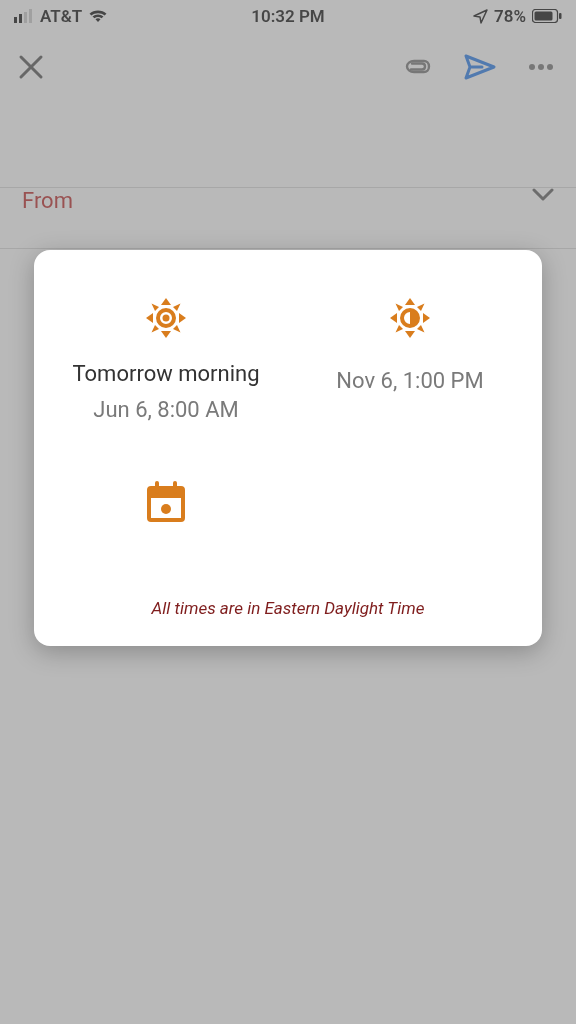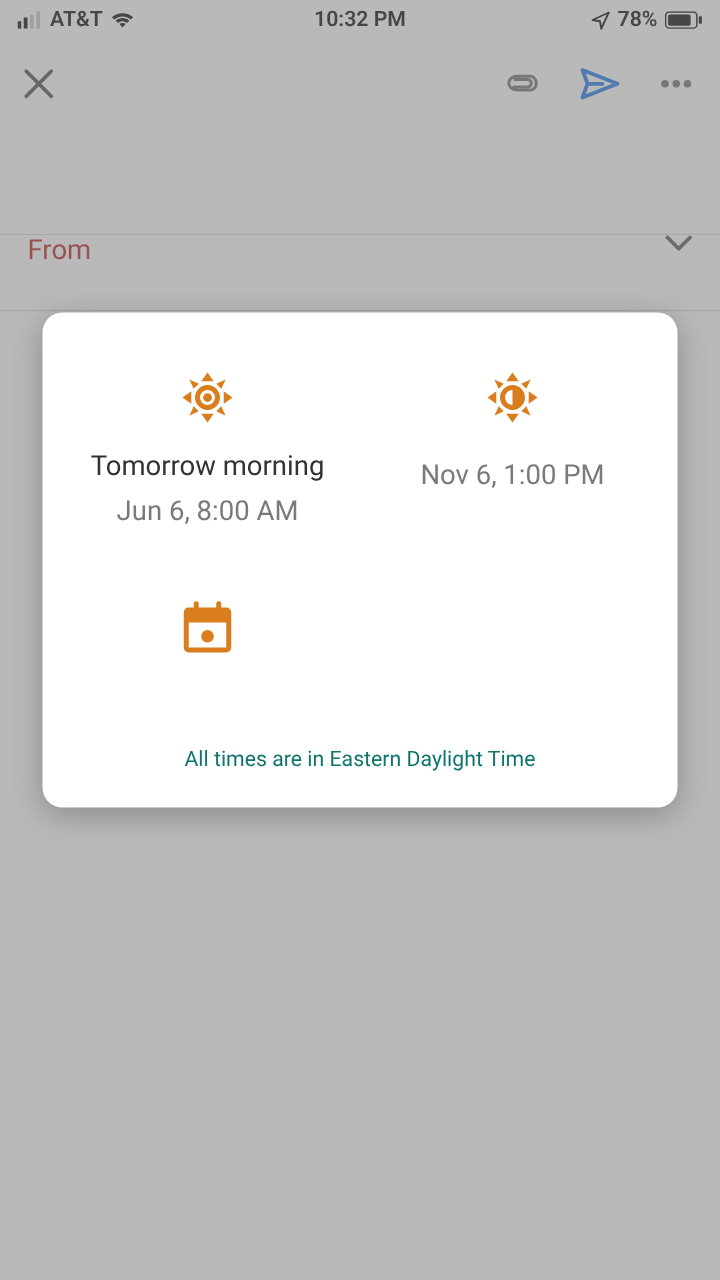--- a/index.html
+++ b/index.html
@@ -80,22 +80,23 @@
     cursor:pointer;
     padding: 0 6px;
   }
   .option .icon-wrap { height:56px; display:flex; align-items:center; justify-content:center; margin-bottom:14px;}
   .option .label { font-size:22px; color:#333; line-height:1.3; }
   .option .sublabel { font-size:22px; color:#7a7a7a; margin-top:8px; }
 
   .footer-note {
     text-align:center;
     font-size:17px;
-    color:#0f766e;
+    color:#7f1d1d;
     margin-top: 54px;
+    font-style: italic;
   }
 
   svg { display:block; }
 </style>
 </head>
 <body>
 
 <div class="status-bar">
   <div class="status-left">
     <span>

